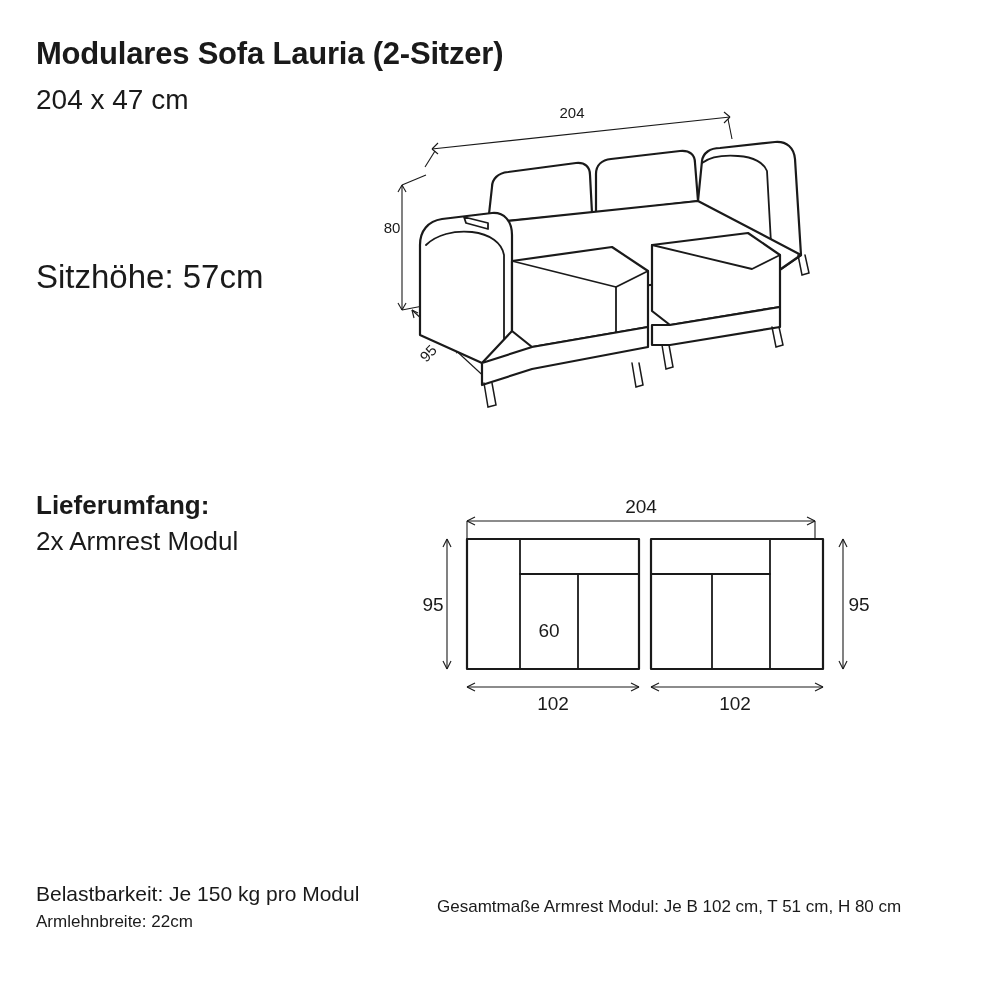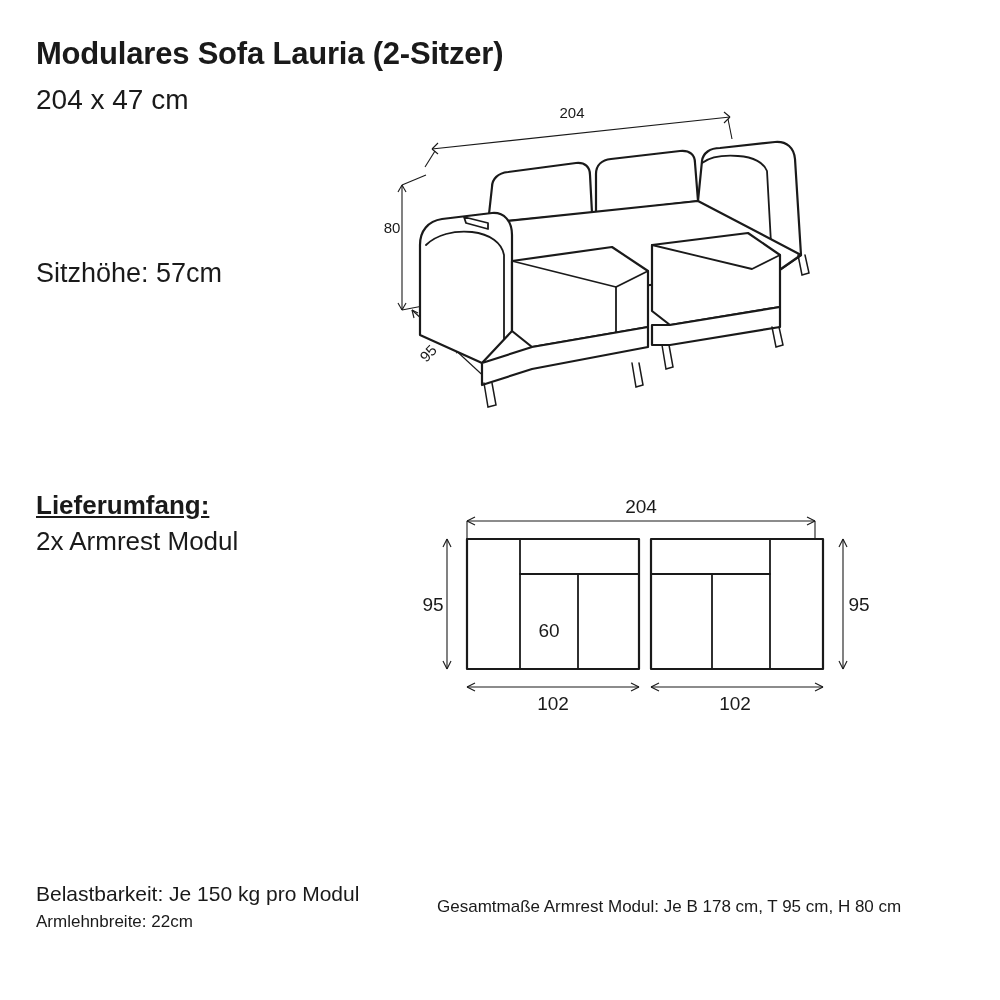--- a/index.html
+++ b/index.html
@@ -42,31 +42,30 @@
     position: absolute;
     left: 36px;
     top: 218px;
     font-size: 27px;
     white-space: nowrap;
   }
   #spec-height {
     position: absolute;
     left: 36px;
     top: 258px;
-    font-size: 27px;
+    font-size: 33px;
     white-space: nowrap;
   }
   #scope-heading {
     position: absolute;
     left: 36px;
     top: 490px;
     font-size: 26px;
     font-weight: bold;
     white-space: nowrap;
-    text-decoration: underline;
   }
   #scope-item {
     position: absolute;
     left: 36px;
     top: 526px;
     font-size: 26px;
     white-space: nowrap;
   }
   #footnote-left-1 {
     position: absolute;
@@ -129,21 +128,21 @@
   <div id="title">Modulares Sofa Lauria (2-Sitzer)</div>
   <div id="subtitle">204 x 47 cm</div>
 
   <div id="spec-height">Sitzhöhe: 57cm</div>
 
   <div id="scope-heading">Lieferumfang:</div>
   <div id="scope-item">2x Armrest Modul</div>
 
   <div id="footnote-left-1">Belastbarkeit: Je 150 kg pro Modul</div>
   <div id="footnote-left-2">Armlehnbreite: 22cm</div>
-  <div id="footnote-right">Gesamtmaße Armrest Modul: Je B 178 cm, T 95 cm, H 80 cm</div>
+  <div id="footnote-right">Gesamtmaße Armrest Modul: Je B 102 cm, T 51 cm, H 80 cm</div>
 
   <div id="perspective-drawing">
     <svg width="470" height="310" viewBox="0 0 470 310">
 
       <g>
         <line class="dim" x1="52" y1="54" x2="350" y2="22"></line>
         <line class="dim" x1="52" y1="54" x2="58" y2="48"></line>
         <line class="dim" x1="52" y1="54" x2="58" y2="59"></line>
         <line class="dim" x1="350" y1="22" x2="344" y2="17"></line>
         <line class="dim" x1="350" y1="22" x2="344" y2="28"></line>

